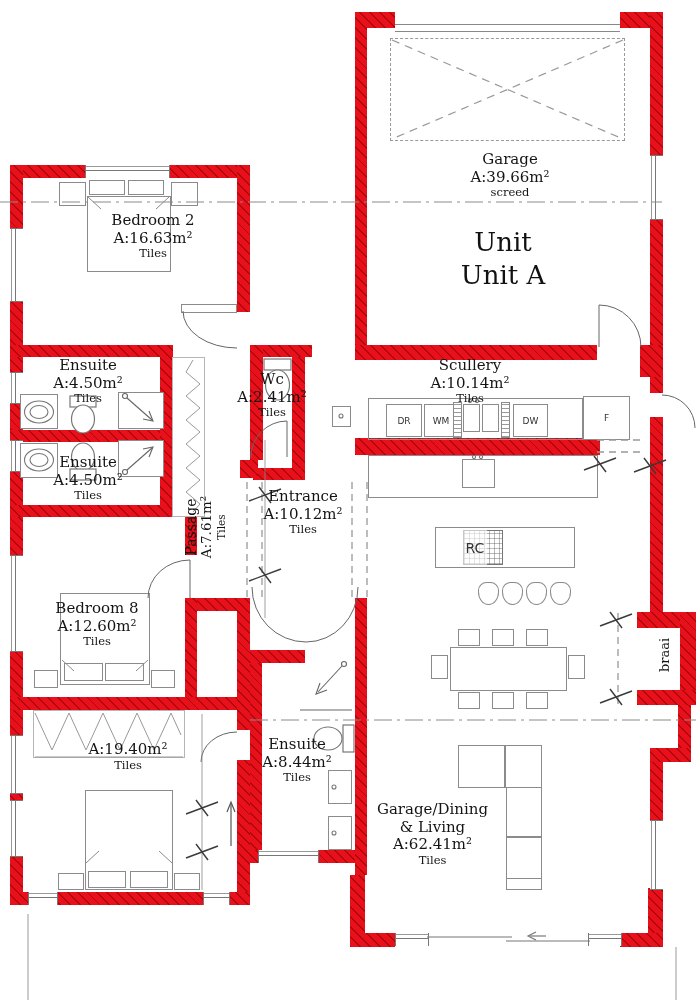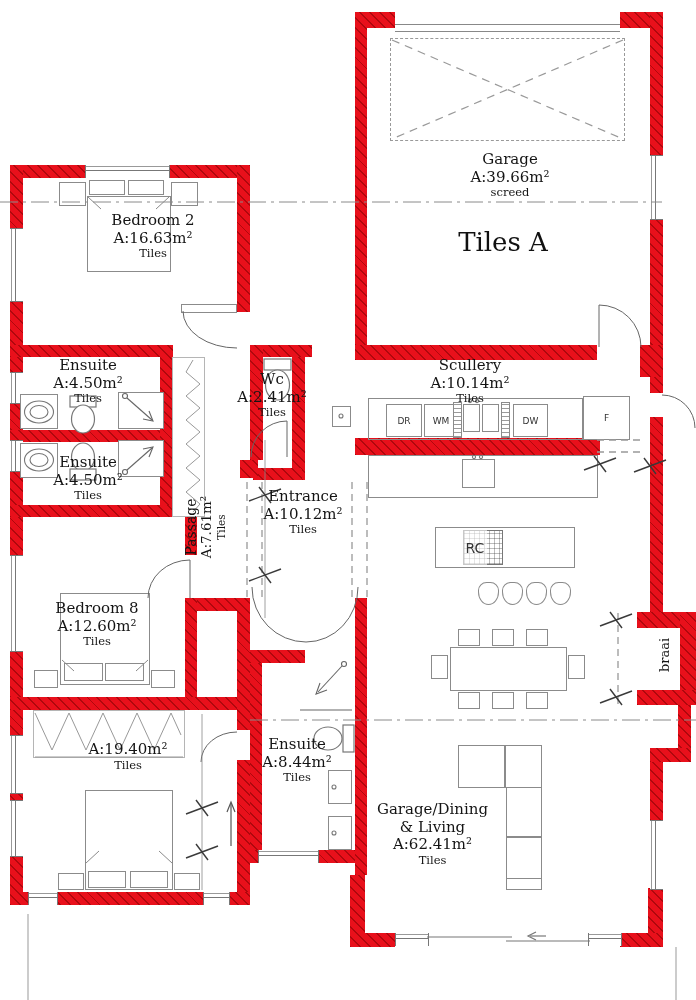--- a/index.html
+++ b/index.html
@@ -311,21 +311,22 @@
     <div class="rfloor">Tiles</div>
   </div>
 
   <div class="label" style="left:440px;top:151px;width:140px">
     <div class="rname">Garage</div>
     <div class="rarea">A:39.66m²</div>
     <div class="rfloor">screed</div>
   </div>
 
   <div class="unit-title" style="left:413px;top:226px;width:180px">
-    <div>Tiles A</div>
+    <div>Unit</div>
+    <div>Unit A</div>
   </div>
 
   <div class="label" style="left:28px;top:357px;width:120px">
     <div class="rname">Ensuite</div>
     <div class="rarea">A:4.50m²</div>
     <div class="rfloor">Tiles</div>
   </div>
 
   <div class="label" style="left:28px;top:454px;width:120px">
     <div class="rname">Ensuite</div>

